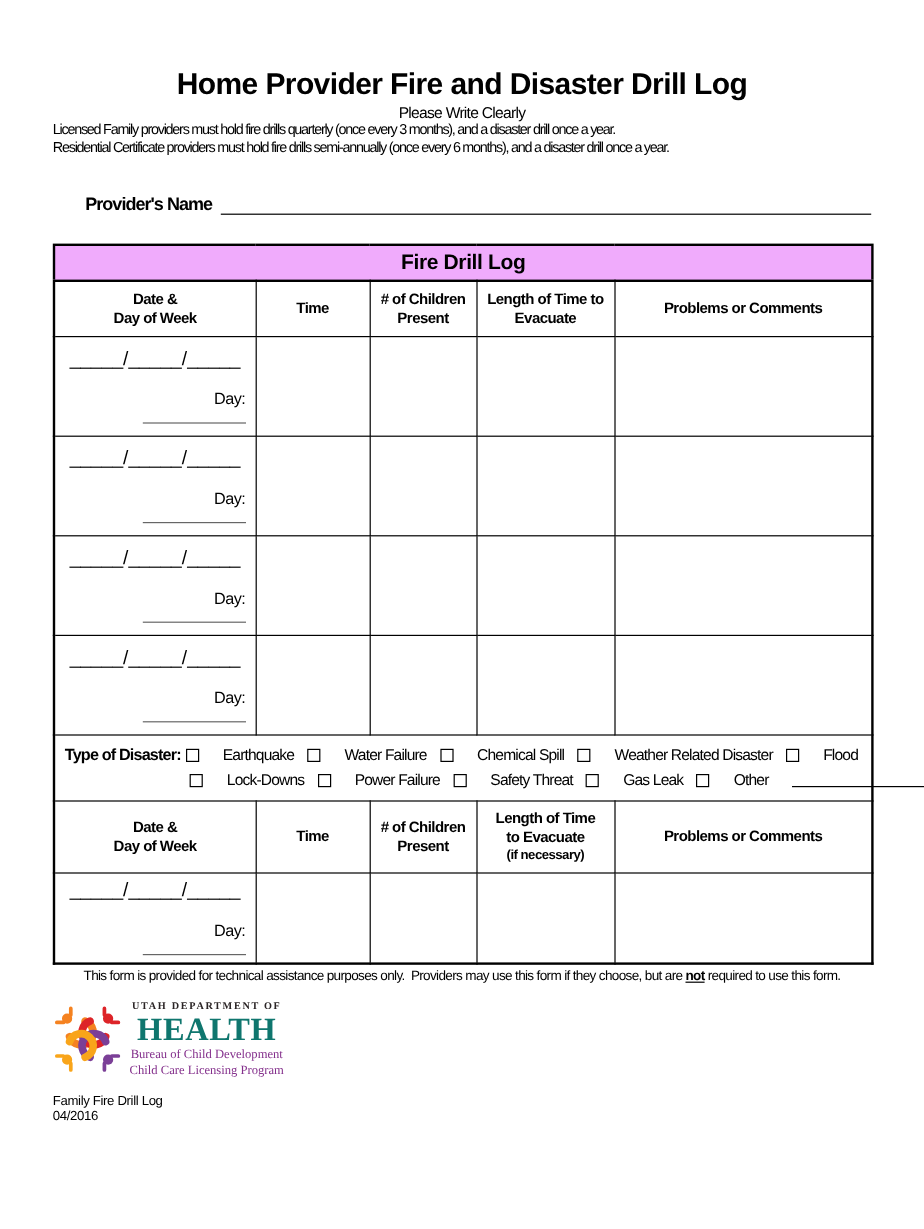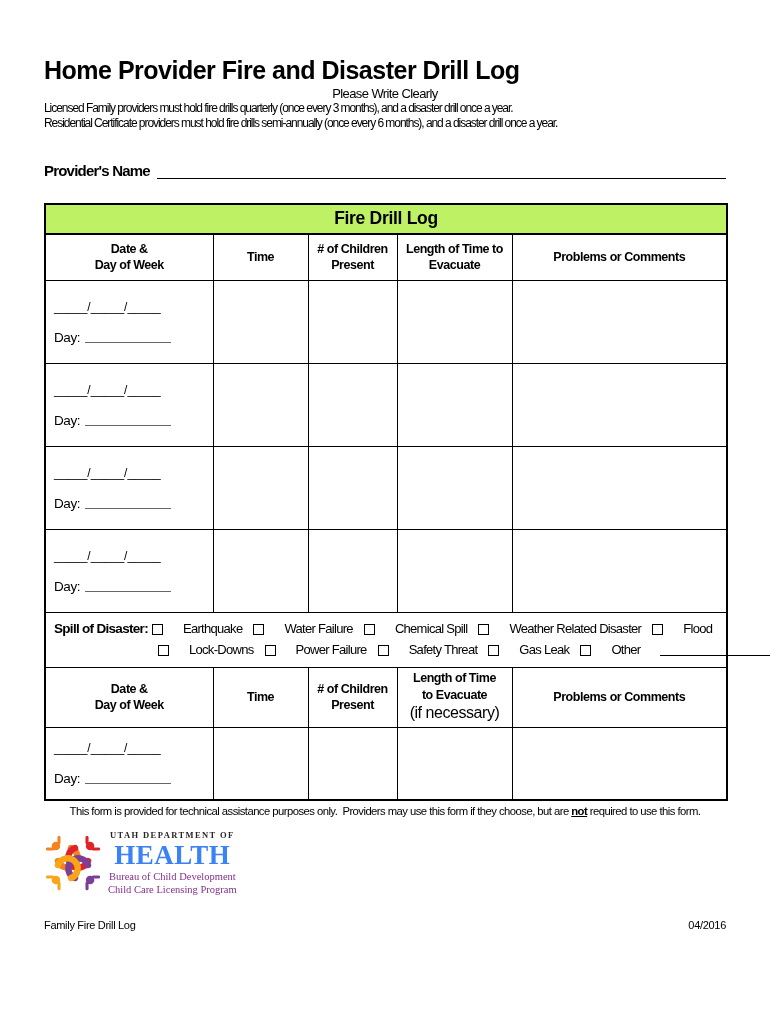--- a/index.html
+++ b/index.html
@@ -7,21 +7,21 @@
   body {
     height: 1024px;
     font-family: "Liberation Sans", "DejaVu Sans", sans-serif;
     color: #000;
     overflow: hidden;
   }
   .sheet { width: 682px; margin: 0 auto; padding-top: 56px; }
 
   
   .doc-title {
-    text-align: left;
+    text-align: center;
     font-size: 25px;
     font-weight: bold;
     letter-spacing: -0.5px;
     line-height: 1.12;
   }
   .doc-subtitle {
     text-align: center;
     font-size: 13px;
     letter-spacing: -0.6px;
     margin-top: 2px;
@@ -35,70 +35,72 @@
   .provider-row {
     display: flex;
     align-items: flex-end;
     margin-top: 30px;
   }
   .provider-label {
     font-weight: bold;
     font-size: 15px;
     letter-spacing: -0.8px;
     white-space: nowrap;
+    margin-left: 27px;
   }
   .fill-line {
     flex: 1;
     border-bottom: 1.6px solid #000;
     margin-left: 7px;
     height: 15px;
   }
 
   
   table.log-table {
     width: 682px;
     margin-top: 24px;
     border-collapse: collapse;
     table-layout: fixed;
     border: 2.5px solid #000;
   }
   table.log-table th, table.log-table td { border: 1.7px solid #000; }
   tr.section-bar td {
-    background: #bef264;
+    background: #f0abfc;
     height: 30px;
     text-align: center;
     font-weight: bold;
     font-size: 17.5px;
     letter-spacing: -0.3px;
     border-bottom-width: 2.2px;
     border-top-width: 2.2px;
   }
   tr.head-row th {
     height: 47px;
     font-size: 12.5px;
     font-weight: bold;
     letter-spacing: -0.45px;
     text-align: center;
     vertical-align: middle;
     white-space: pre-line;
     line-height: 1.3;
     padding: 2px;
   }
   tr.head-row.tall th { height: 60px; }
-  .hdr-note { display: block; font-weight: normal; font-size: 16px; }
+  .hdr-note { display: block; font-weight: bold; font-size: 11px; }
   tr.data-row td { height: 83px; vertical-align: middle; }
   tr.data-row.short td { height: 73px; }
   td.date-cell { padding: 6px 8px; }
   .date-blank {
-    font-size: 12px;
+    font-size: 16px;
     letter-spacing: 0;
     white-space: nowrap;
     margin-bottom: 16px;
-  }
-  .day-row { display: flex; font-size: 13.5px; letter-spacing: -0.4px; }
+    text-align: center;
+  }
+  .day-row { display: flex; align-items: flex-end; font-size: 13.5px; letter-spacing: -0.4px; flex-direction: column; }
   .day-line {
     width: 86px;
     border-bottom: 1.4px solid #666;
     margin-left: 5px;
     height: 13px;
   }
 
   
   td.type-cell { height: 52px; padding: 5px 8px 6px 8px; vertical-align: middle; }
   .type-line { display: flex; align-items: center; white-space: nowrap; font-size: 13px; letter-spacing: -0.7px; line-height: 1.6; }
@@ -129,29 +131,30 @@
 
   .logo-row { margin-top: 14px; display: flex; justify-content: flex-start; }
   .logo-inner { display: flex; align-items: center; }
   .logo-text {
     font-family: "Liberation Serif", "DejaVu Serif", serif;
     text-align: center;
     margin-left: 6px;
     line-height: 1.05;
   }
   .org-small { font-size: 8.5px; letter-spacing: 1.4px; color: #2a2425; font-weight: bold; white-space: nowrap; }
-  .org-large { font-size: 27px; font-weight: bold; color: #3b82f6; letter-spacing: 0.5px; margin-top: 1px; }
+  .org-large { font-size: 27px; font-weight: bold; color: #0f766e; letter-spacing: 0.5px; margin-top: 1px; }
   .logo-sub { font-size: 10.5px; color: #84308c; white-space: nowrap; margin-top: 2px; }
 
   .page-footer {
     display: flex;
     justify-content: space-between;
-    margin-top: 24px;
+    margin-top: 14px;
     font-size: 11px;
     letter-spacing: -0.3px;
+    flex-direction: column;
   }
 </style>
 </head>
 <body>
 
 <div class="sheet">
 
   <h1 class="doc-title">Home Provider Fire and Disaster Drill Log</h1>
   <div class="doc-subtitle">Please Write Clearly</div>
 
@@ -242,21 +245,21 @@
       <td></td>
       <td></td>
       <td></td>
       <td></td>
     </tr>
 
 
     <tr>
       <td class="type-cell" colspan="5">
         <div class="type-line">
-          <span class="type-label">Spill of Disaster:</span>
+          <span class="type-label">Type of Disaster:</span>
           <span class="cb-item">
                 <span class="cb"></span>
                 <span>Earthquake</span>
               </span>
           <span class="cb-item">
                 <span class="cb"></span>
                 <span>Water Failure</span>
               </span>
           <span class="cb-item">
                 <span class="cb"></span>

